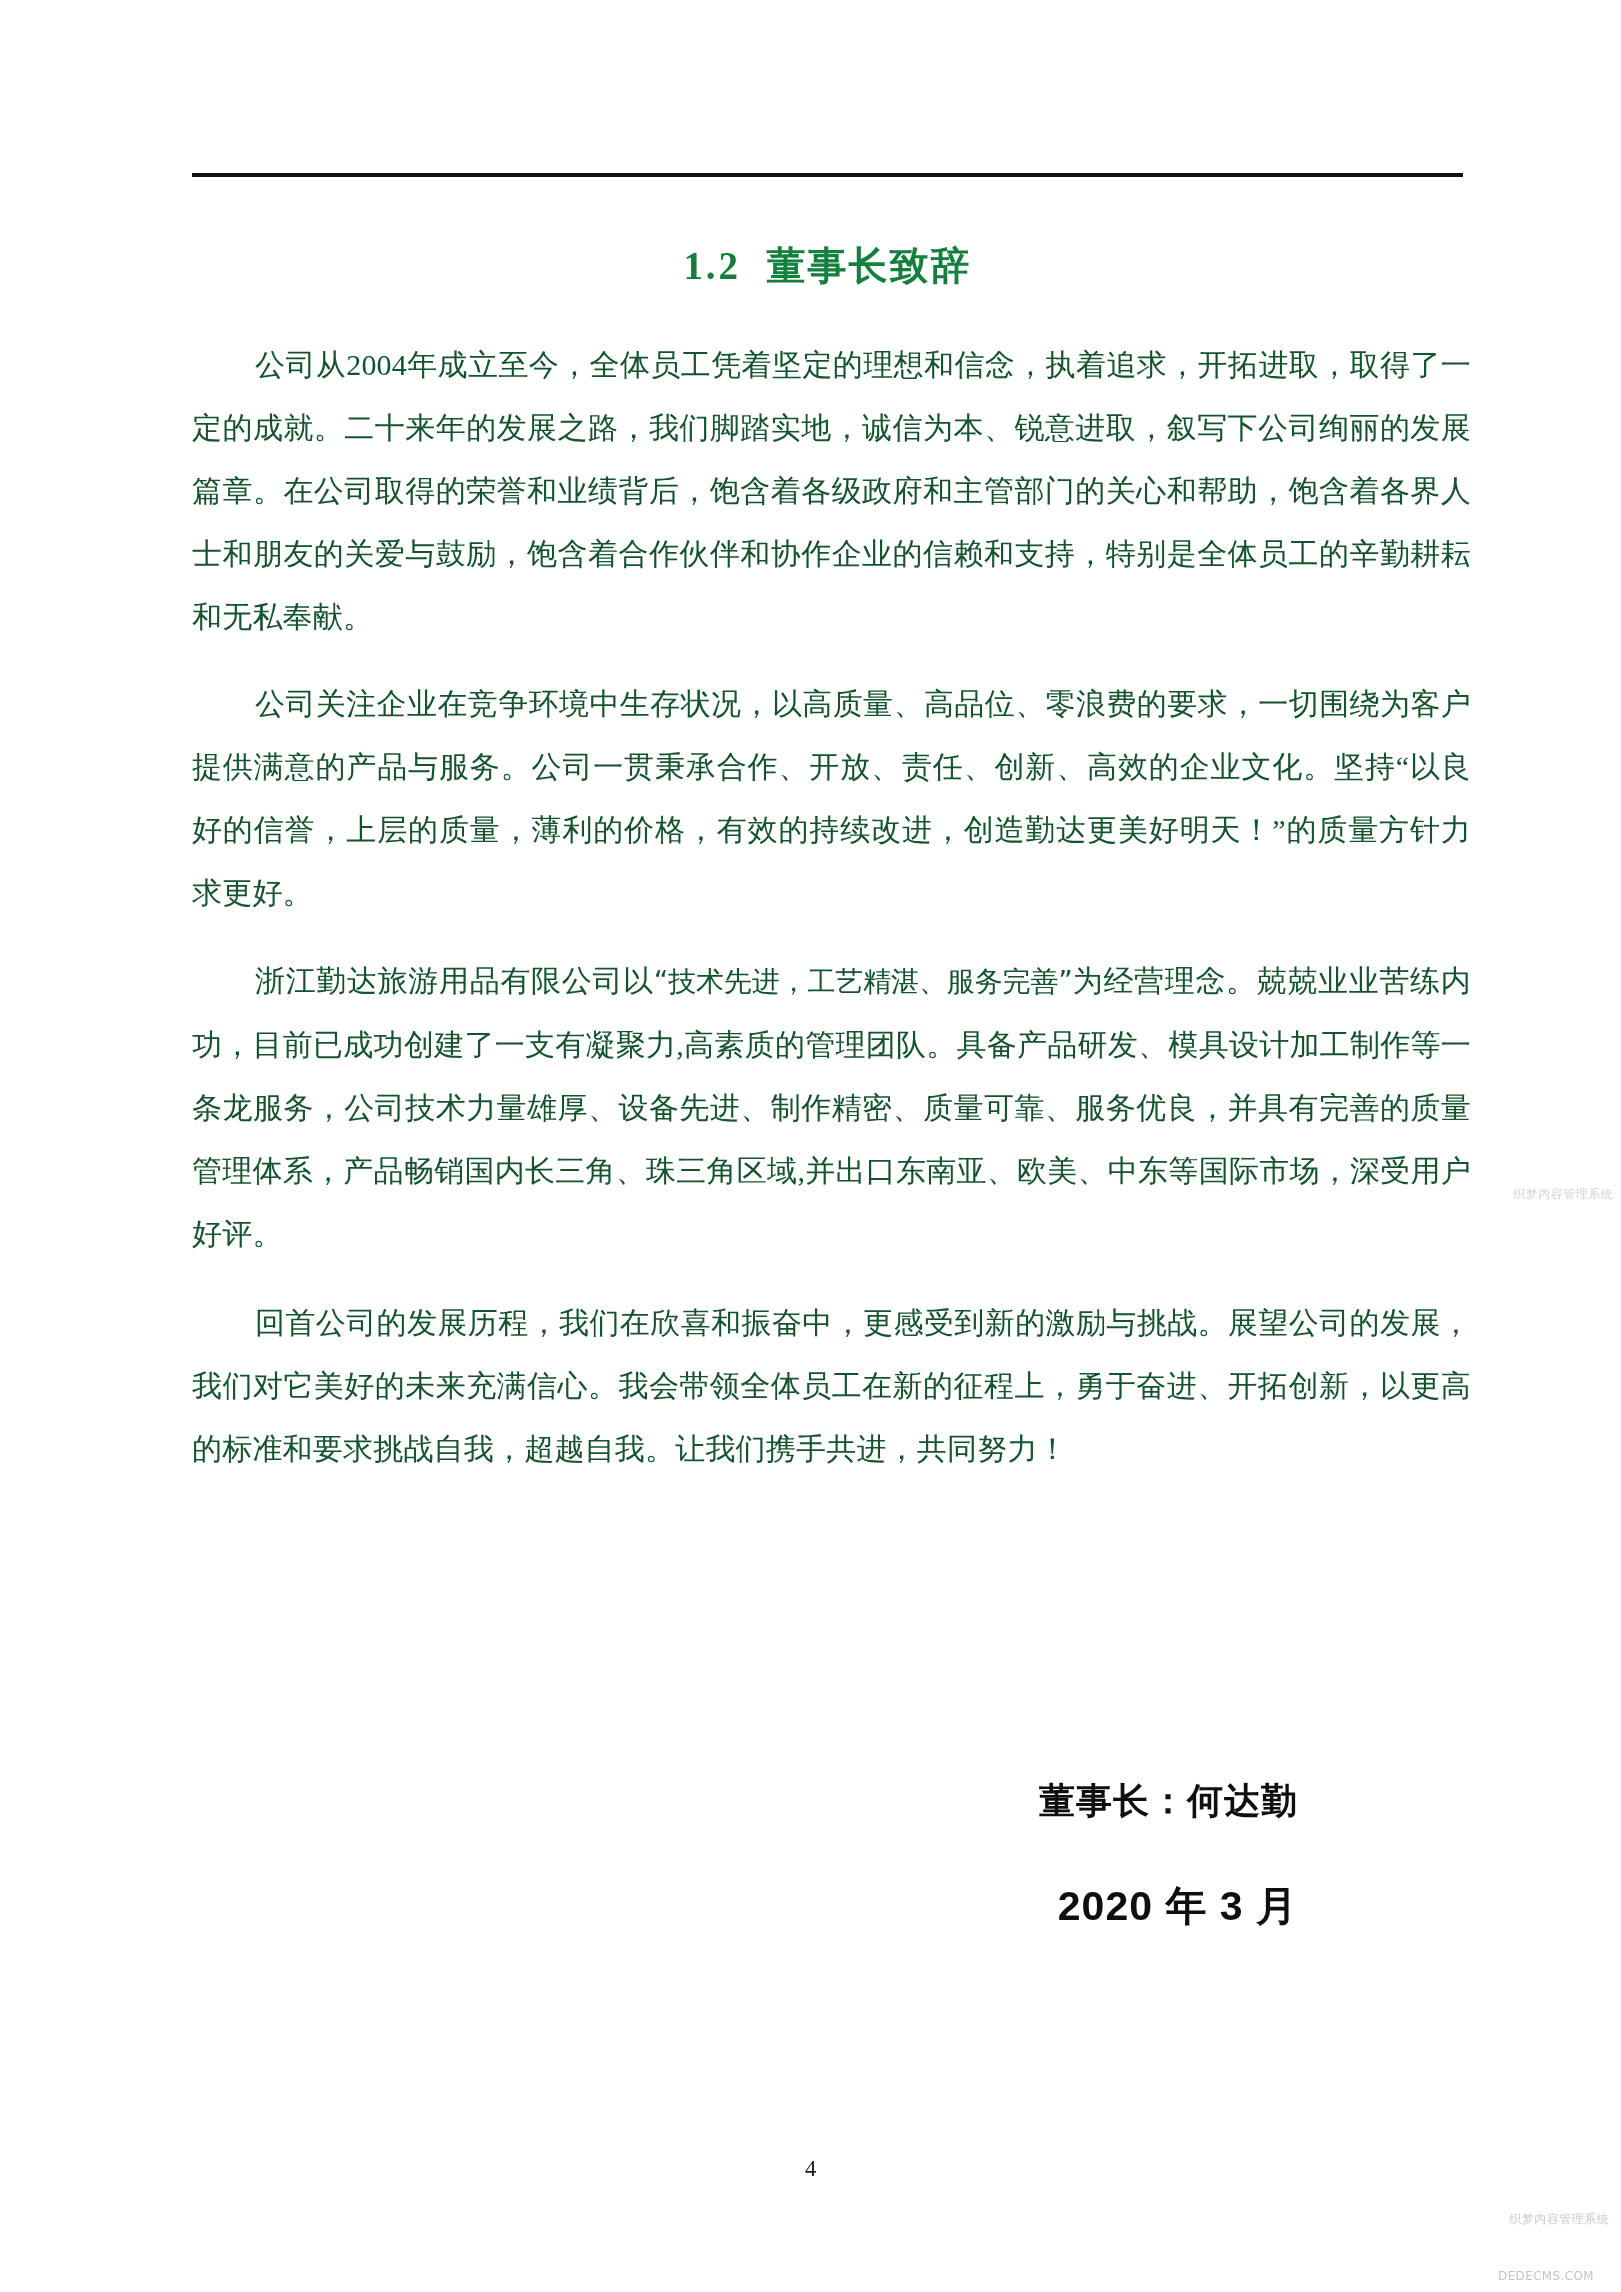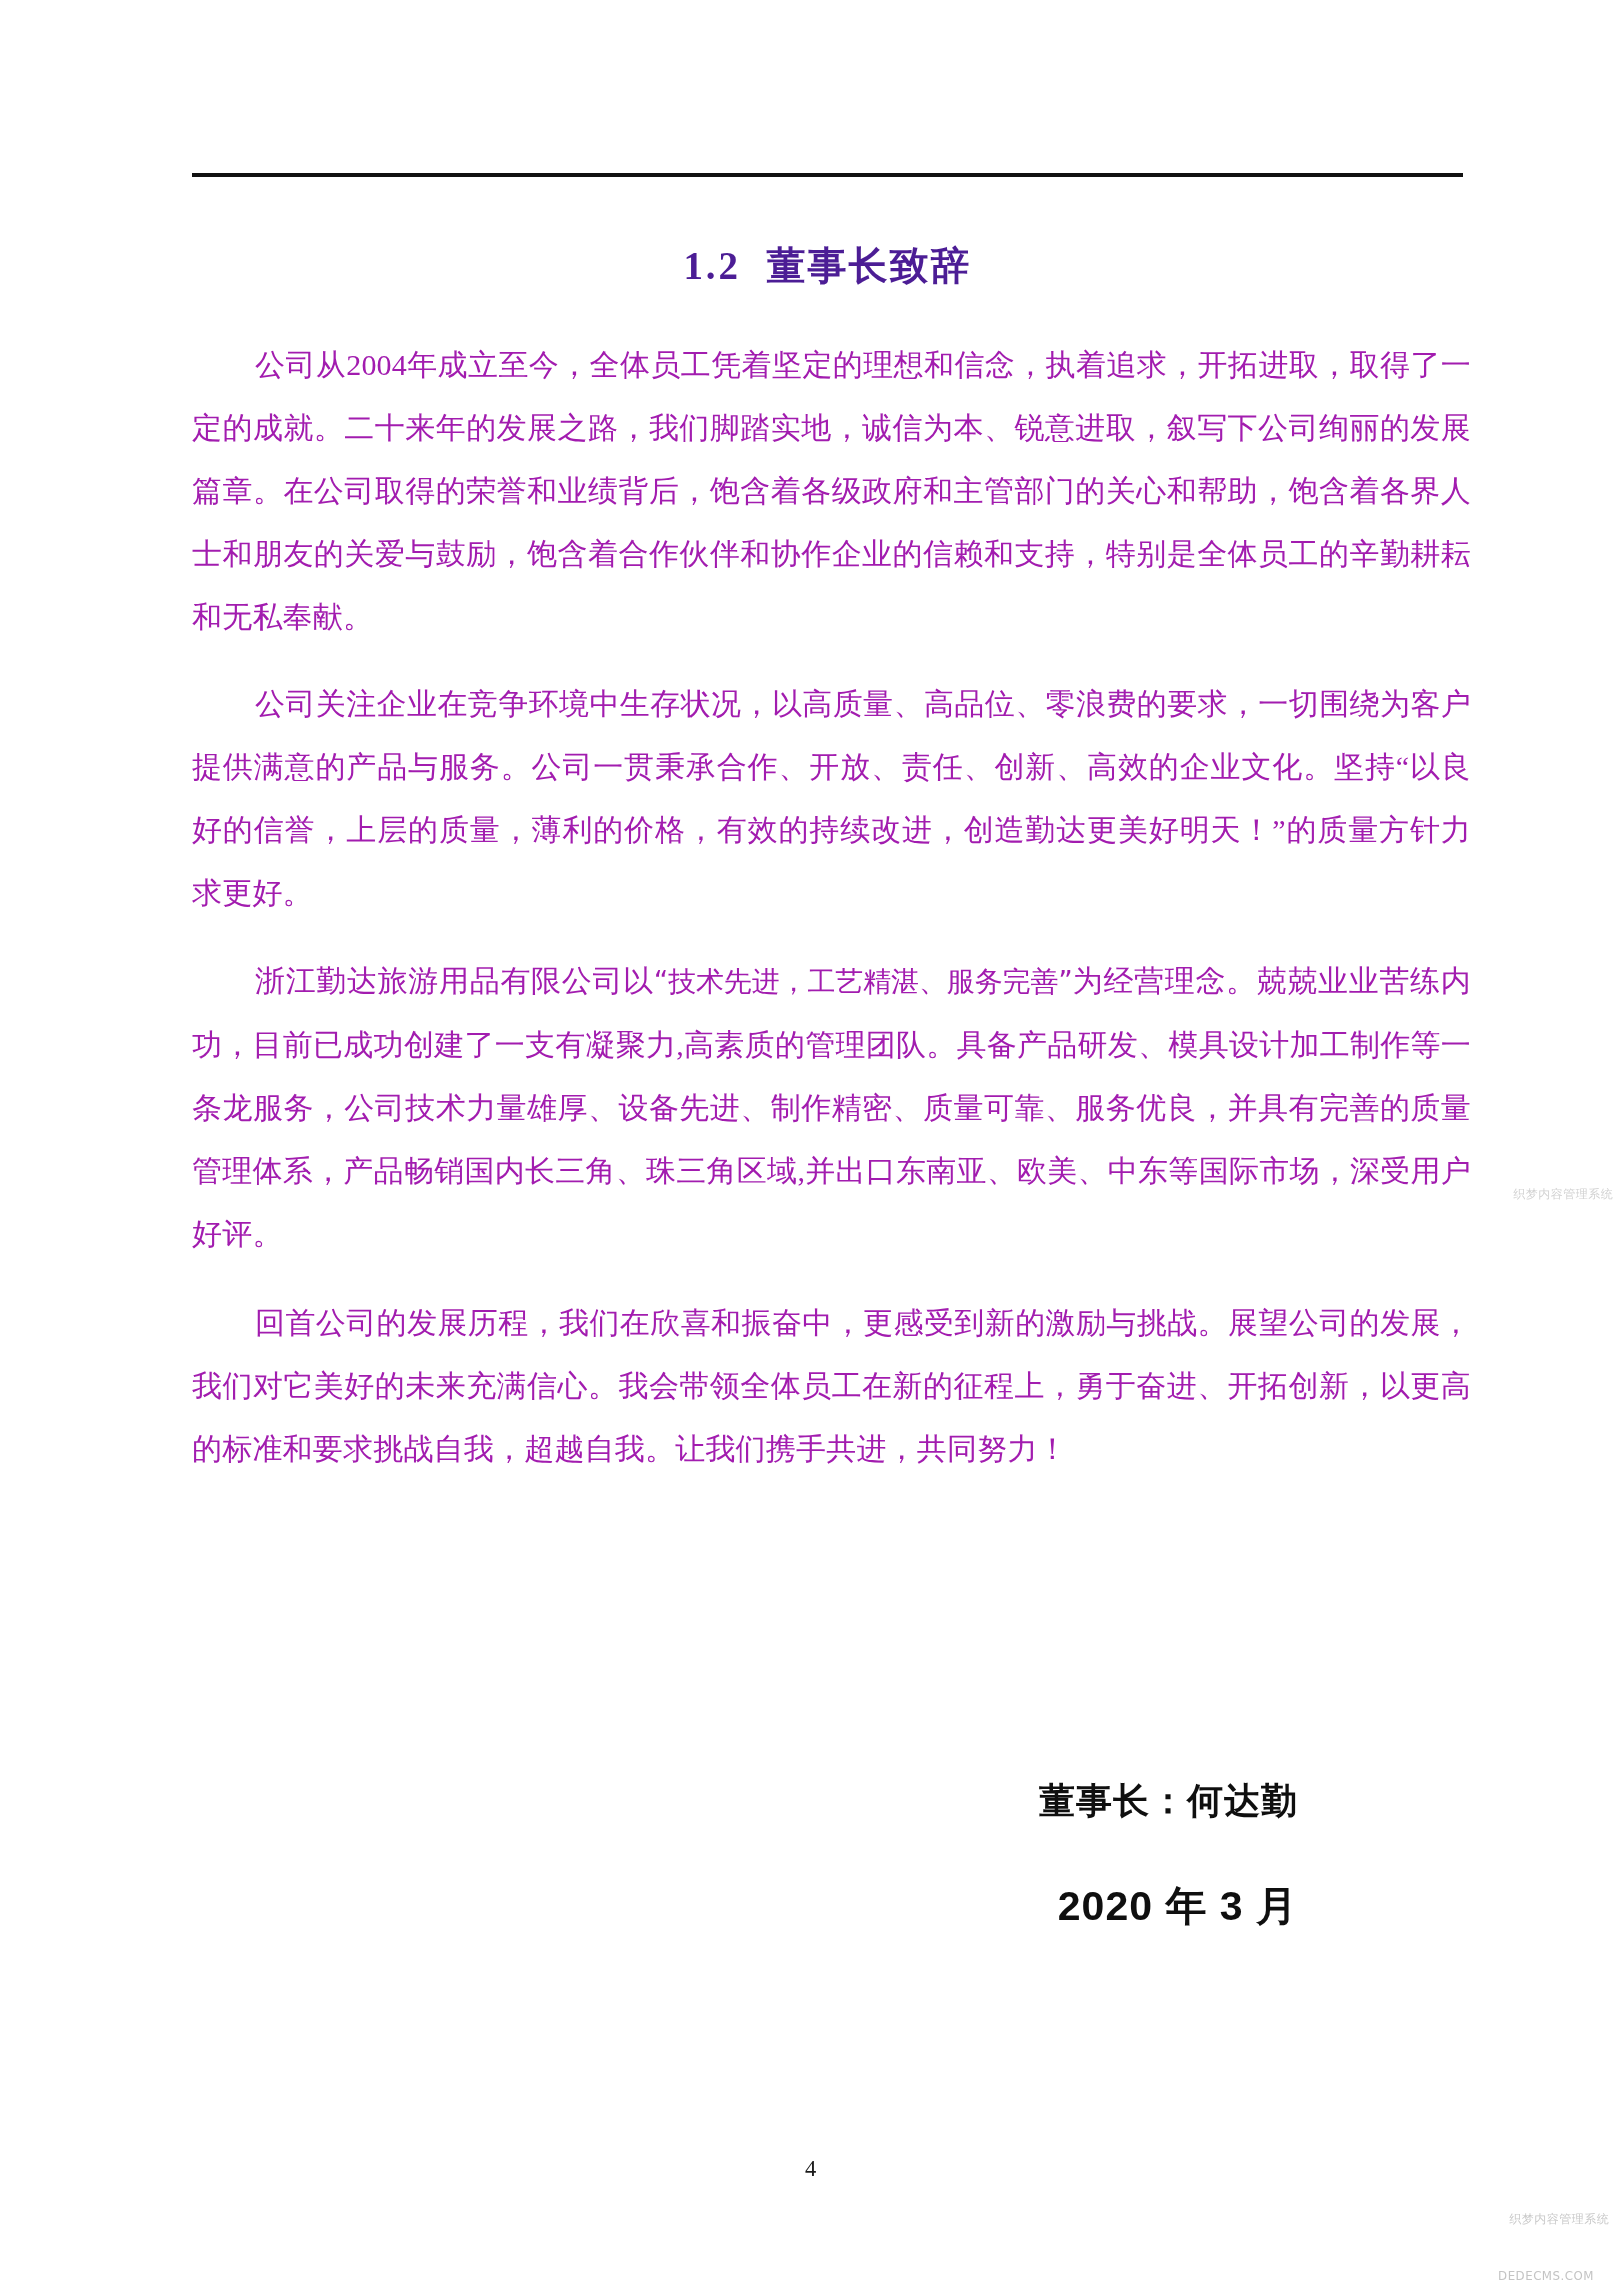--- a/index.html
+++ b/index.html
@@ -35,21 +35,21 @@
     position: absolute;
     left: 192px;
     top: 240px;
     width: 1271px;
     text-align: center;
     font-family: "Liberation Sans", "DejaVu Sans", sans-serif;
     font-size: 39px;
     font-weight: 700;
     letter-spacing: 2px;
     line-height: 1.35;
-    color: #4c1d95;
+    color: #15803d;
   }
   .doc-title .num {
     font-family: "Liberation Serif", "DejaVu Serif", serif;
     font-weight: 700;
     letter-spacing: 2.9px;
   }
 
   
   .body-block {
     position: absolute;
@@ -60,21 +60,21 @@
   p.para {
     margin: 0 0 23.5px 0;
     font-size: 30px;
     line-height: 63px;
     text-align: justify;
     text-align-last: left;
     text-justify: inter-character;
     text-indent: 63px;
     letter-spacing: 0.2px;
     word-break: break-all;
-    color: #a21caf;
+    color: #14532d;
   }
   p.para.p2 { margin-bottom: 25.5px; }
   p.para.p3 { margin-bottom: 25.5px; }
   span.quoted {
     font-family: "DejaVu Sans", "Liberation Sans", sans-serif;
     font-size: 28px;
     letter-spacing: -0.6px;
   }
 
   

